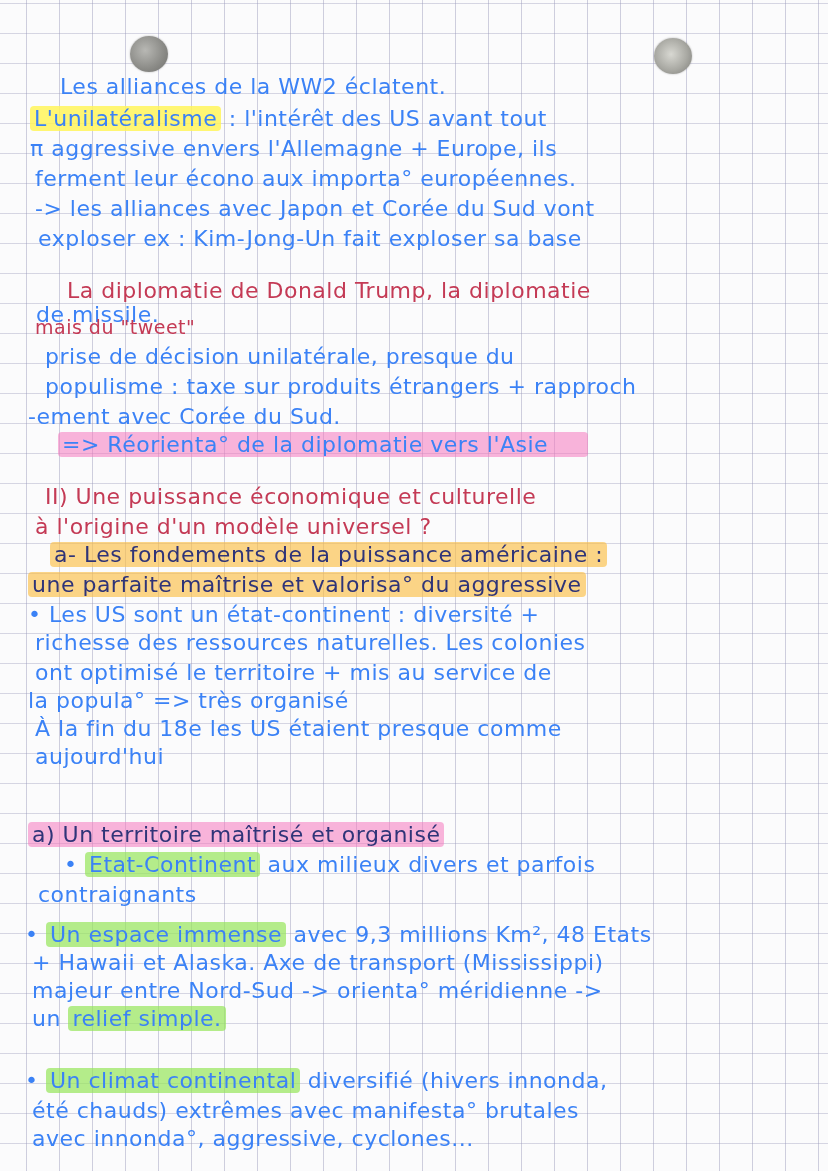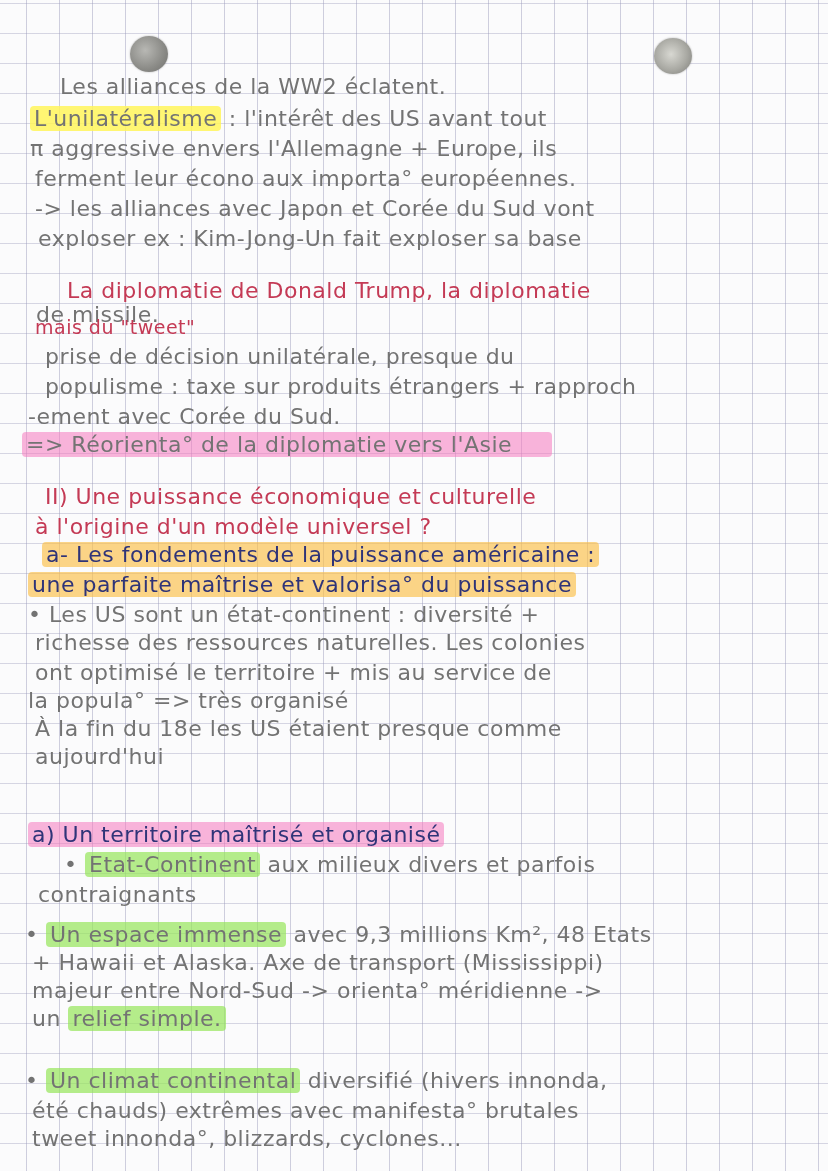--- a/index.html
+++ b/index.html
@@ -17,21 +17,21 @@
     position:absolute; width:38px; height:36px; border-radius:50%;
     background:radial-gradient(circle at 40% 40%, #b8b8b4, #8a8a86 60%, #6f6f6c);
     box-shadow:0 0 2px rgba(0,0,0,0.3);
   }
   .hole.left { left:130px; top:36px; }
   .hole.right { left:654px; top:38px; background:radial-gradient(circle at 45% 45%, #d8d8d2, #a9a9a3 55%, #7a7a76); }
   .line {
     position:absolute; white-space:nowrap;
     font-family:"DejaVu Sans", sans-serif;
     font-size:22px; letter-spacing:0.5px;
-    color:#737373; line-height:30px;
+    color:#3b82f6; line-height:30px;
   }
   .red { color:#c43a55; }
   .dark { color:#2f3478; }
   .hl { padding:0 4px; border-radius:4px; }
   .hl-yellow { background:rgba(255,245,90,0.85); }
   .hl-pink { background:rgba(245,120,190,0.55); }
   .hl-orange { background:rgba(250,190,70,0.65); }
   .hl-green { background:rgba(150,230,90,0.7); }
 </style>
 </head>
@@ -57,29 +57,29 @@
 <div class="line red" style="left:35px; top:276px;margin-left:32px;"><span>La diplomatie de Donald Trump, la diplomatie</span></div>
 
 <div class="line red" style="left:35px; top:312px; font-size:19px;"><span>mais du "tweet"</span></div>
 
 <div class="line" style="left:45px; top:342px;"><span>prise de décision unilatérale, presque du</span></div>
 
 <div class="line" style="left:45px; top:372px;"><span>populisme : taxe sur produits étrangers + rapproch</span></div>
 
 <div class="line" style="left:28px; top:402px;"><span>-ement avec Corée du Sud.</span></div>
 
-<div class="line" style="left:22px; top:430px;"><span class="hl hl-pink" style="padding-right:40px;">=&gt; Réorienta° de la diplomatie vers l'Asie</span></div>
+<div class="line" style="left:22px; top:430px;"><span class="hl hl-pink" style="padding-right:40px;margin-left:36px;">=&gt; Réorienta° de la diplomatie vers l'Asie</span></div>
 
 <div class="line red" style="left:45px; top:482px;"><span>II) Une puissance économique et culturelle</span></div>
 
 <div class="line red" style="left:35px; top:512px;"><span>à l'origine d'un modèle universel ?</span></div>
 
-<div class="line dark" style="left:32px; top:540px;padding-left:10px;"><span class="hl hl-orange">a- Les fondements de la puissance américaine :</span></div>
+<div class="line dark" style="left:40px; top:540px;padding-left:10px;"><span class="hl hl-orange">a- Les fondements de la puissance américaine :</span></div>
 
-<div class="line dark" style="left:28px; top:570px;"><span class="hl hl-orange">une parfaite maîtrise et valorisa° du puissance</span></div>
+<div class="line dark" style="left:28px; top:570px;"><span class="hl hl-orange">une parfaite maîtrise et valorisa° du aggressive</span></div>
 
 <div class="line" style="left:28px; top:600px;"><span>• Les US sont un état-continent : diversité +</span></div>
 
 <div class="line" style="left:35px; top:628px;"><span>richesse des ressources naturelles. Les colonies</span></div>
 
 <div class="line" style="left:35px; top:658px;"><span>ont optimisé le territoire + mis au service de</span></div>
 
 <div class="line" style="left:28px; top:686px;"><span>la popula° =&gt; très organisé</span></div>
 
 <div class="line" style="left:35px; top:714px;"><span>À la fin du 18e les US étaient presque comme</span></div>
@@ -97,13 +97,13 @@
 <div class="line" style="left:32px; top:948px;"><span>+ Hawaii et Alaska. Axe de transport (Mississippi)</span></div>
 
 <div class="line" style="left:32px; top:976px;"><span>majeur entre Nord-Sud -&gt; orienta° méridienne -&gt;</span></div>
 
 <div class="line" style="left:32px; top:1004px;"><span>un</span> <span class="hl hl-green">relief simple.</span></div>
 
 <div class="line" style="left:25px; top:1066px;"><span>• </span><span class="hl hl-green">Un climat continental</span> <span>diversifié (hivers innonda,</span></div>
 
 <div class="line" style="left:32px; top:1096px;"><span>été chauds) extrêmes avec manifesta° brutales</span></div>
 
-<div class="line" style="left:32px; top:1124px;"><span>tweet innonda°, blizzards, cyclones...</span></div>
+<div class="line" style="left:32px; top:1124px;"><span>avec innonda°, aggressive, cyclones...</span></div>
 
 </body></html>

